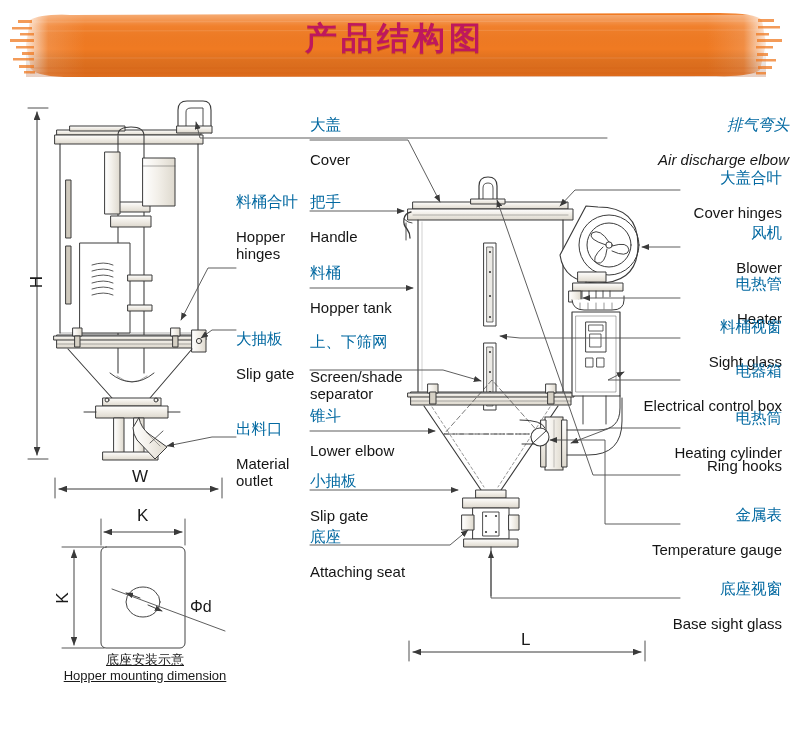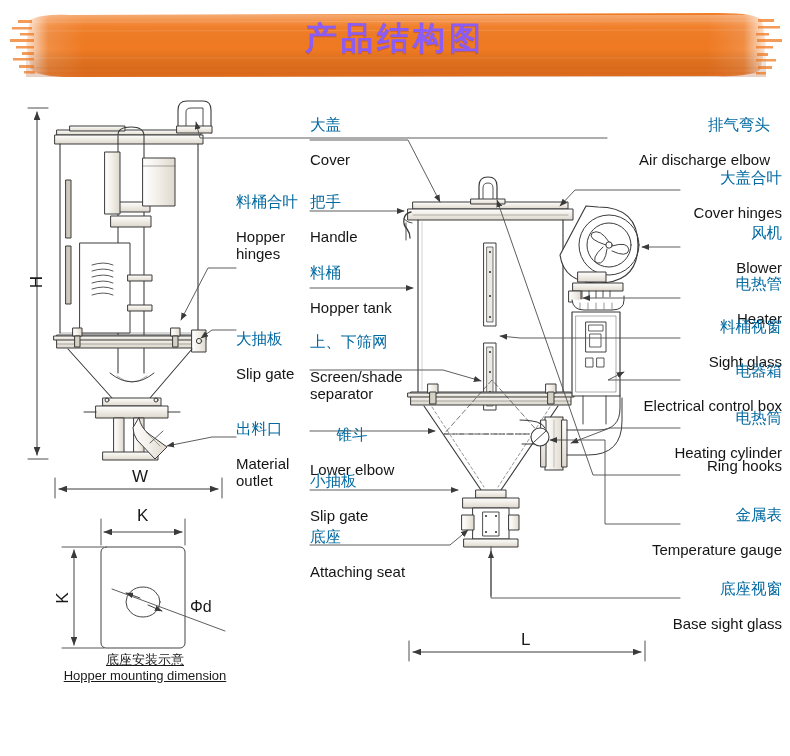--- a/index.html
+++ b/index.html
@@ -29,21 +29,21 @@
   }
   .banner-svg { position: absolute; left: 0; top: 0; }
   .banner-title {
     position: absolute;
     left: 0; top: 16px;
     width: 790px;
     text-align: center;
     font-size: 32px;
     font-weight: bold;
     letter-spacing: 4px;
-    color: #8b5cf6;
+    color: #be185d;
     line-height: 44px;
     text-shadow: 0 1px 0 rgba(180,70,10,0.45);
     font-family: "DejaVu Sans", "Liberation Sans", sans-serif;
   }
 
   
   .label {
     position: absolute;
     line-height: 1.12;
     white-space: pre-line;
@@ -547,36 +547,36 @@
     <span class="cn">料桶</span>
     <span class="en">Hopper tank</span>
   </div>
 
   <div class="label left" style="left:310px; top:316px;">
     <span class="cn">上、下筛网</span>
     <span class="en">Screen/shade
 separator</span>
   </div>
 
-  <div class="label left" style="left:310px; top:409px;text-align:center;">
+  <div class="label left" style="left:310px; top:390px;">
     <span class="cn">锥斗</span>
     <span class="en">Lower elbow</span>
   </div>
 
   <div class="label left" style="left:310px; top:455px;">
     <span class="cn">小抽板</span>
     <span class="en">Slip gate</span>
   </div>
 
   <div class="label left" style="left:310px; top:511px;">
     <span class="cn">底座</span>
     <span class="en">Attaching seat</span>
   </div>
 
-  <div class="label right" style="right:20px; top:99px; width:210px;">
+  <div class="label right" style="right:1px; top:99px; width:210px;font-style:italic;">
     <span class="cn">排气弯头</span>
     <span class="en">Air discharge elbow</span>
   </div>
 
   <div class="label right" style="right:8px; top:152px; width:210px;">
     <span class="cn">大盖合叶</span>
     <span class="en">Cover hinges</span>
   </div>
 
   <div class="label right" style="right:8px; top:207px; width:210px;">

